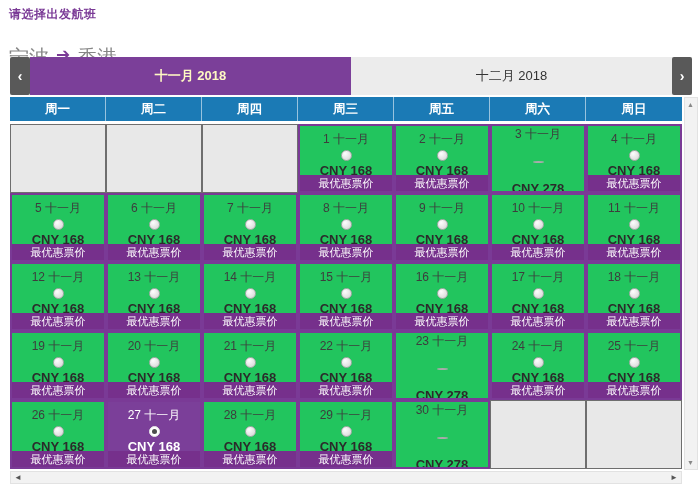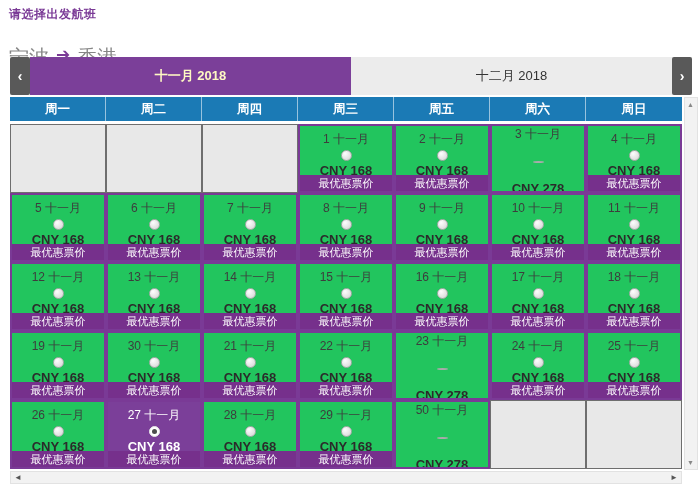--- a/index.html
+++ b/index.html
@@ -241,21 +241,21 @@
       <div class="price">CNY 168</div>
       <div class="banner">最优惠票价</div>
     </div>
     <div class="cell has-banner">
       <div class="date">19 十一月</div>
       <span class="radio"></span>
       <div class="price">CNY 168</div>
       <div class="banner">最优惠票价</div>
     </div>
     <div class="cell has-banner">
-      <div class="date">30 十一月</div>
+      <div class="date">20 十一月</div>
       <span class="radio"></span>
       <div class="price">CNY 168</div>
       <div class="banner">最优惠票价</div>
     </div>
     <div class="cell has-banner">
       <div class="date">21 十一月</div>
       <span class="radio"></span>
       <div class="price">CNY 168</div>
       <div class="banner">最优惠票价</div>
     </div>
@@ -300,21 +300,21 @@
       <div class="price">CNY 168</div>
       <div class="banner">最优惠票价</div>
     </div>
     <div class="cell has-banner">
       <div class="date">29 十一月</div>
       <span class="radio"></span>
       <div class="price">CNY 168</div>
       <div class="banner">最优惠票价</div>
     </div>
     <div class="cell no-banner">
-      <div class="date">50 十一月</div>
+      <div class="date">30 十一月</div>
       <span class="radio"></span>
       <div class="price">CNY 278</div>
     </div>
     <div class="cell empty"></div>
     <div class="cell empty"></div>
   </div>
 
 <div class="hscroll">
   <span class="harrow left">◄</span>
   <span class="harrow right">►</span>

